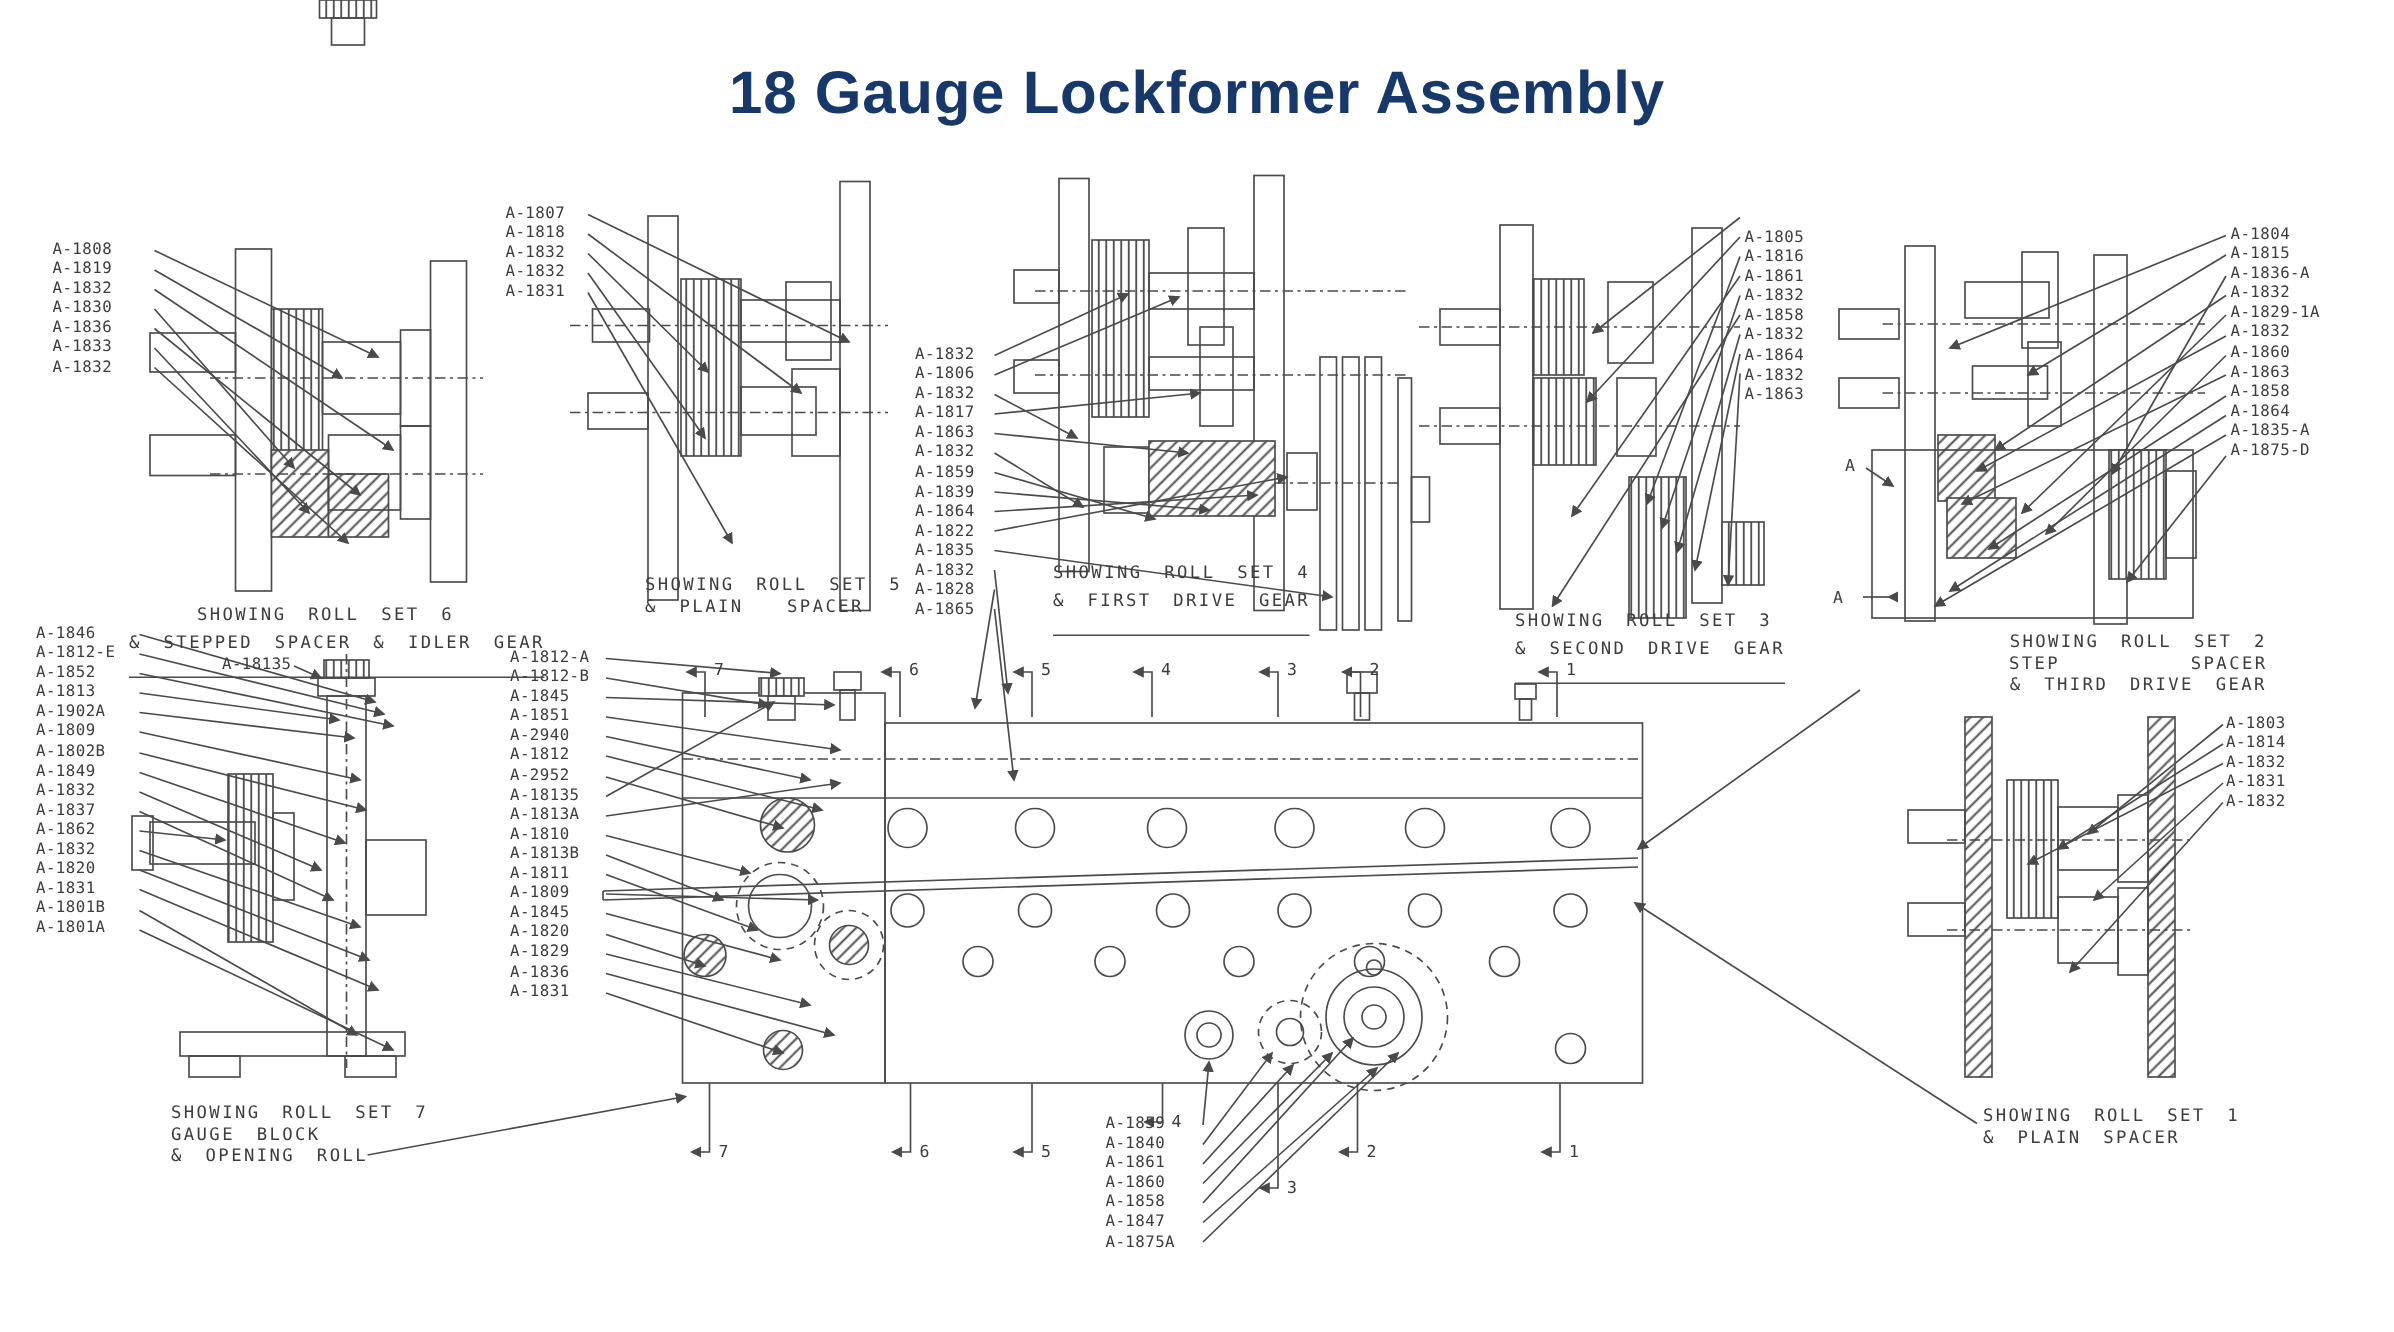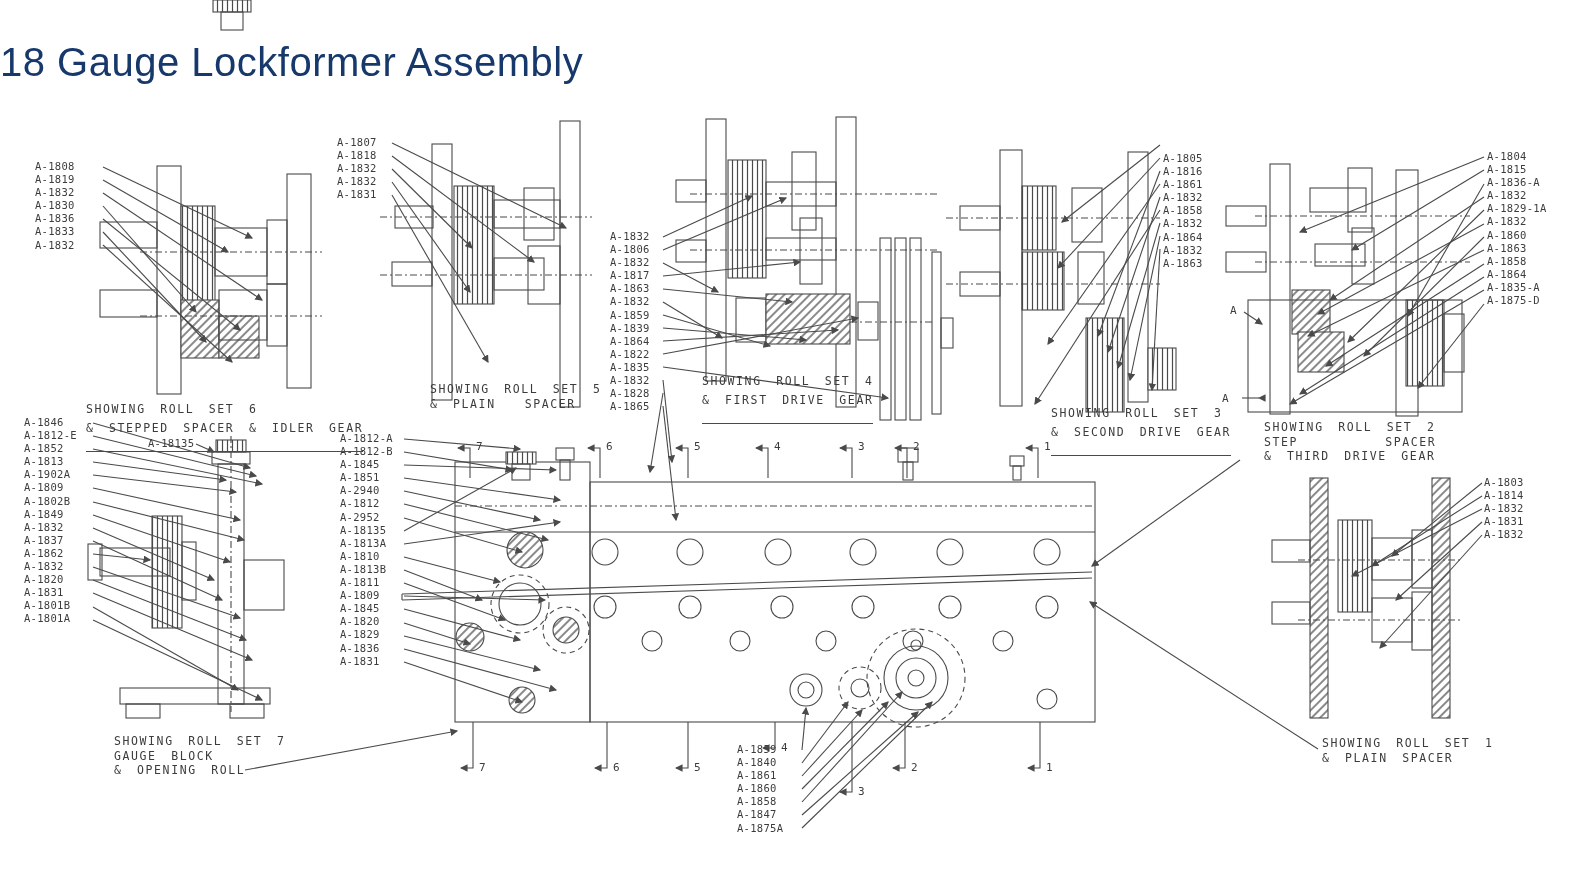--- a/index.html
+++ b/index.html
@@ -1,27 +1,27 @@
 <!DOCTYPE html>
 <html><head>
 <meta charset="utf-8">
 <style>
   *{margin:0;padding:0;box-sizing:border-box}
   html,body{background:#ffffff}
   #canvas{position:relative;width:1596px;height:888px;background:#fff;overflow:hidden;
           font-family:"DejaVu Sans Mono","Liberation Mono",monospace;color:#3c3c3c}
   #art{position:absolute;left:0;top:0;width:1596px;height:888px}
-  .page-title{position:absolute;top:40px;left:0;width:100%;
-              font-family:"Liberation Sans","DejaVu Sans",sans-serif;font-weight:normal;
+  .page-title{position:absolute;top:40px;left:0;width:100%;text-align:center;
+              font-family:"Liberation Sans","DejaVu Sans",sans-serif;font-weight:bold;
               font-size:40px;letter-spacing:.5px;color:#16386b}
   .label-col{position:absolute}
   .part-label{font-size:10.5px;line-height:13.1px;letter-spacing:.3px;white-space:pre}
   .caption{position:absolute}
   .caption-line{font-size:11.5px;line-height:14.5px;letter-spacing:1.6px;word-spacing:6px;white-space:pre}
-  .caption.centered{text-align:left}
+  .caption.centered{text-align:center}
   .ul-last .caption-line:last-child{display:inline-block;border-bottom:1.4px solid #4a4a4a;padding-bottom:16px}
   .sec-num{position:absolute;font-size:11px;line-height:11px}
   .a-mark{position:absolute;font-size:11px;line-height:11px}
   .extra-label{position:absolute;font-size:10.5px;letter-spacing:.3px;white-space:pre}
 </style>
 </head>
 <body>
 
 <div id="canvas">
 
@@ -457,22 +457,22 @@
   <div class="extra-label" style="left:148px;top:437px">A-18135</div>
   <div class="a-mark" style="left:1230px;top:305px">A</div>
   <div class="a-mark" style="left:1222px;top:393px">A</div>
 
   <div class="caption centered ul-last" style="left:86px;top:402px;width:262px"><div class="caption-line">SHOWING ROLL SET 6</div><div class="caption-line">&amp; STEPPED SPACER &amp; IDLER GEAR</div></div>
   <div class="caption" style="left:430px;top:382px;width:175px">
       <div class="caption-line">SHOWING ROLL SET 5</div>
       <div class="caption-line">&amp; PLAIN  SPACER</div>
     </div>
   <div class="caption ul-last" style="left:702px;top:374px;width:175px"><div class="caption-line">SHOWING ROLL SET 4</div><div class="caption-line">&amp; FIRST DRIVE GEAR</div></div>
-  <div class="caption ul-last" style="left:1051px;top:406px;width:185px"><div class="caption-line">SHOWING ROLL SET 3</div><div class="caption-line">&amp; SECOND DRIVE GEAR</div></div>
-  <div class="caption centered" style="left:1264px;top:420px;width:215px">
+  <div class="caption ul-last" style="left:1010px;top:406px;width:185px"><div class="caption-line">SHOWING ROLL SET 3</div><div class="caption-line">&amp; SECOND DRIVE GEAR</div></div>
+  <div class="caption centered" style="left:1318px;top:420px;width:215px">
       <div class="caption-line">SHOWING ROLL SET 2</div>
       <div class="caption-line">STEP      SPACER</div>
       <div class="caption-line">&amp; THIRD DRIVE GEAR</div>
     </div>
   <div class="caption" style="left:114px;top:734px;width:185px">
       <div class="caption-line">SHOWING ROLL SET 7</div>
       <div class="caption-line">GAUGE BLOCK</div>
       <div class="caption-line">&amp; OPENING ROLL</div>
     </div>
   <div class="caption" style="left:1322px;top:736px;width:190px">

